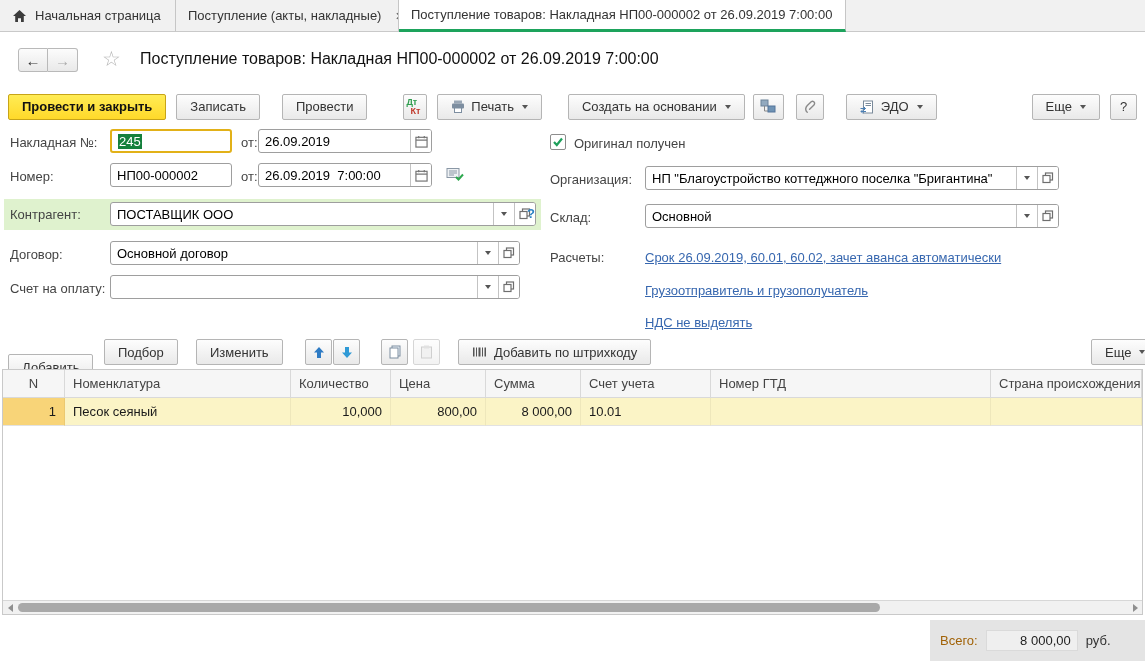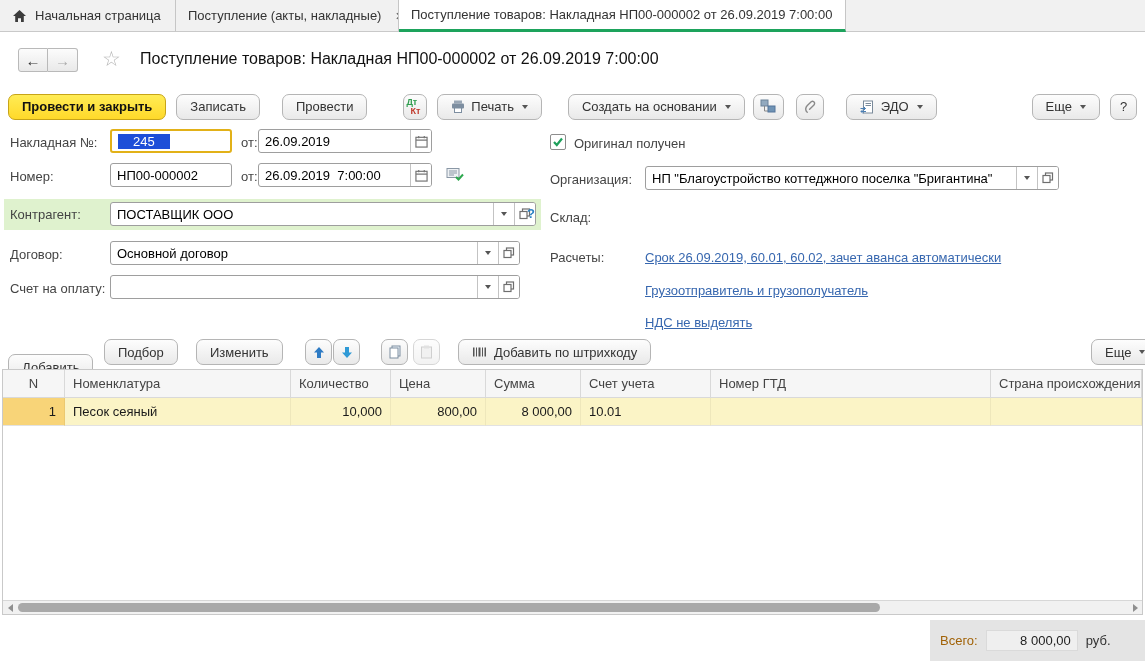--- a/index.html
+++ b/index.html
@@ -23,42 +23,42 @@
   .navbtns { position:absolute; left:18px; top:48px; display:flex; }
   .navbtn { width:30px; height:24px; border:1px solid #b9b9b9; background:linear-gradient(#fcfcfc,#e9e9e9);
             display:flex; align-items:center; justify-content:center; font-size:15px; cursor:pointer; }
   .navbtn.back { border-radius:3px 0 0 3px; color:#333; }
   .navbtn.fwd  { border-radius:0 3px 3px 0; border-left:none; color:#ababab; }
   .star { position:absolute; left:102px; top:47px; font-size:21px; color:#b8b8b8; cursor:pointer; }
   .page-title { position:absolute; left:140px; top:50px; font-size:16px; color:#111; white-space:nowrap; }
 
   
   #toolbar { position:absolute; top:93px; left:8px; right:8px; height:27px; display:flex; align-items:center; }
-  .btn { height:26px; padding:0 13px; border:1px solid #b5b5b5; border-radius:7px;
+  .btn { height:26px; padding:0 13px; border:1px solid #b5b5b5; border-radius:2px;
          background:linear-gradient(#fdfdfd,#e9e9e9); font-size:13px; color:#333;
          display:inline-flex; align-items:center; gap:6px; white-space:nowrap; cursor:pointer;
          font-family:"Liberation Sans",sans-serif; }
   .btn.primary { background:linear-gradient(#ffec55,#ffd92a); border-color:#c7a418; font-weight:bold; color:#111; }
   .btn.iconbtn { padding:0 6px; }
   .caret { width:0; height:0; border-left:3.5px solid transparent; border-right:3.5px solid transparent;
            border-top:4px solid #555; margin-left:2px; }
   .dtkt { font-size:9px; line-height:9px; font-weight:bold; text-align:left; }
   .dtkt .dt { color:#2e9d4e; display:block; margin-left:-4px;}
   .dtkt .kt { color:#c0392b; display:block; }
   .ml10{margin-left:10px}.ml12{margin-left:12px}.ml22{margin-left:22px}
   .ml36{margin-left:36px}.ml26{margin-left:26px}.ml8{margin-left:8px}
   .spacer{flex:1}
   .qbtn{ width:27px; justify-content:center; padding:0; }
 
   
   .lbl { position:absolute; font-size:13px; color:#444; white-space:nowrap; }
   .input { position:absolute; height:24px; border:1px solid #9e9e9e; border-radius:3px; background:#fff;
            display:flex; align-items:center; padding:0 6px; font-size:13px; color:#000; white-space:pre; }
   .input.focus { border:2px solid #e2b118; }
-  .sel { background:#1d4ed8; color:#fff; padding:0 15px; }
+  .sel { background:#15803d; color:#fff; padding:0 1px; }
   .group { position:absolute; height:24px; border:1px solid #9e9e9e; border-radius:3px; background:#fff;
            display:flex; align-items:stretch; overflow:hidden; }
   .group .txt { flex:1; display:flex; align-items:center; padding:0 6px; font-size:13px; color:#000;
                 white-space:pre; overflow:hidden; }
   .gbtn { width:21px; border-left:1px solid #c3c3c3; display:flex; align-items:center; justify-content:center;
           background:#fff; cursor:pointer; }
   .gbtn .caret{ margin:0; }
   .highlight { position:absolute; left:4px; top:199px; width:537px; height:31px; background:#dff2ce; }
   .chk { position:absolute; left:550px; top:134px; width:16px; height:16px; border:1px solid #8d8d8d;
          border-radius:2px; background:#fff; display:flex; align-items:center; justify-content:center; cursor:pointer; }
@@ -301,20 +301,32 @@
       </span>
     <span class="gbtn">
       <svg width="12" height="12" viewBox="0 0 12 12">
           <rect x="3.5" y="1" width="7" height="7" fill="none" stroke="#6e6e6e" stroke-width="1.2"></rect>
           <rect x="1" y="3.5" width="7" height="7" fill="#fff" stroke="#6e6e6e" stroke-width="1.2"></rect>
         </svg>
     </span>
   </div>
 
   <div class="lbl" style="left:550px; top:210px;">Склад:</div>
+  <div class="group" style="left:645px; top:204px; width:414px;">
+    <span class="txt">Основной</span>
+    <span class="gbtn">
+        <span class="caret"></span>
+      </span>
+    <span class="gbtn">
+      <svg width="12" height="12" viewBox="0 0 12 12">
+          <rect x="3.5" y="1" width="7" height="7" fill="none" stroke="#6e6e6e" stroke-width="1.2"></rect>
+          <rect x="1" y="3.5" width="7" height="7" fill="#fff" stroke="#6e6e6e" stroke-width="1.2"></rect>
+        </svg>
+    </span>
+  </div>
 
   <div class="lbl" style="left:550px; top:250px;">Расчеты:</div>
   <div class="link" style="left:645px; top:250px;">Срок 26.09.2019, 60.01, 60.02, зачет аванса автоматически</div>
   <div class="link" style="left:645px; top:283px;">Грузоотправитель и грузополучатель</div>
   <div class="link" style="left:645px; top:315px;">НДС не выделять</div>
 
   <button class="btn tbtn" style="left:8px;margin-top:15px;">Добавить</button>
   <button class="btn tbtn" style="left:104px;">Подбор</button>
   <button class="btn tbtn" style="left:196px;">Изменить</button>
   <button class="btn tbtn iconbtn qbtn" style="left:305px;">

